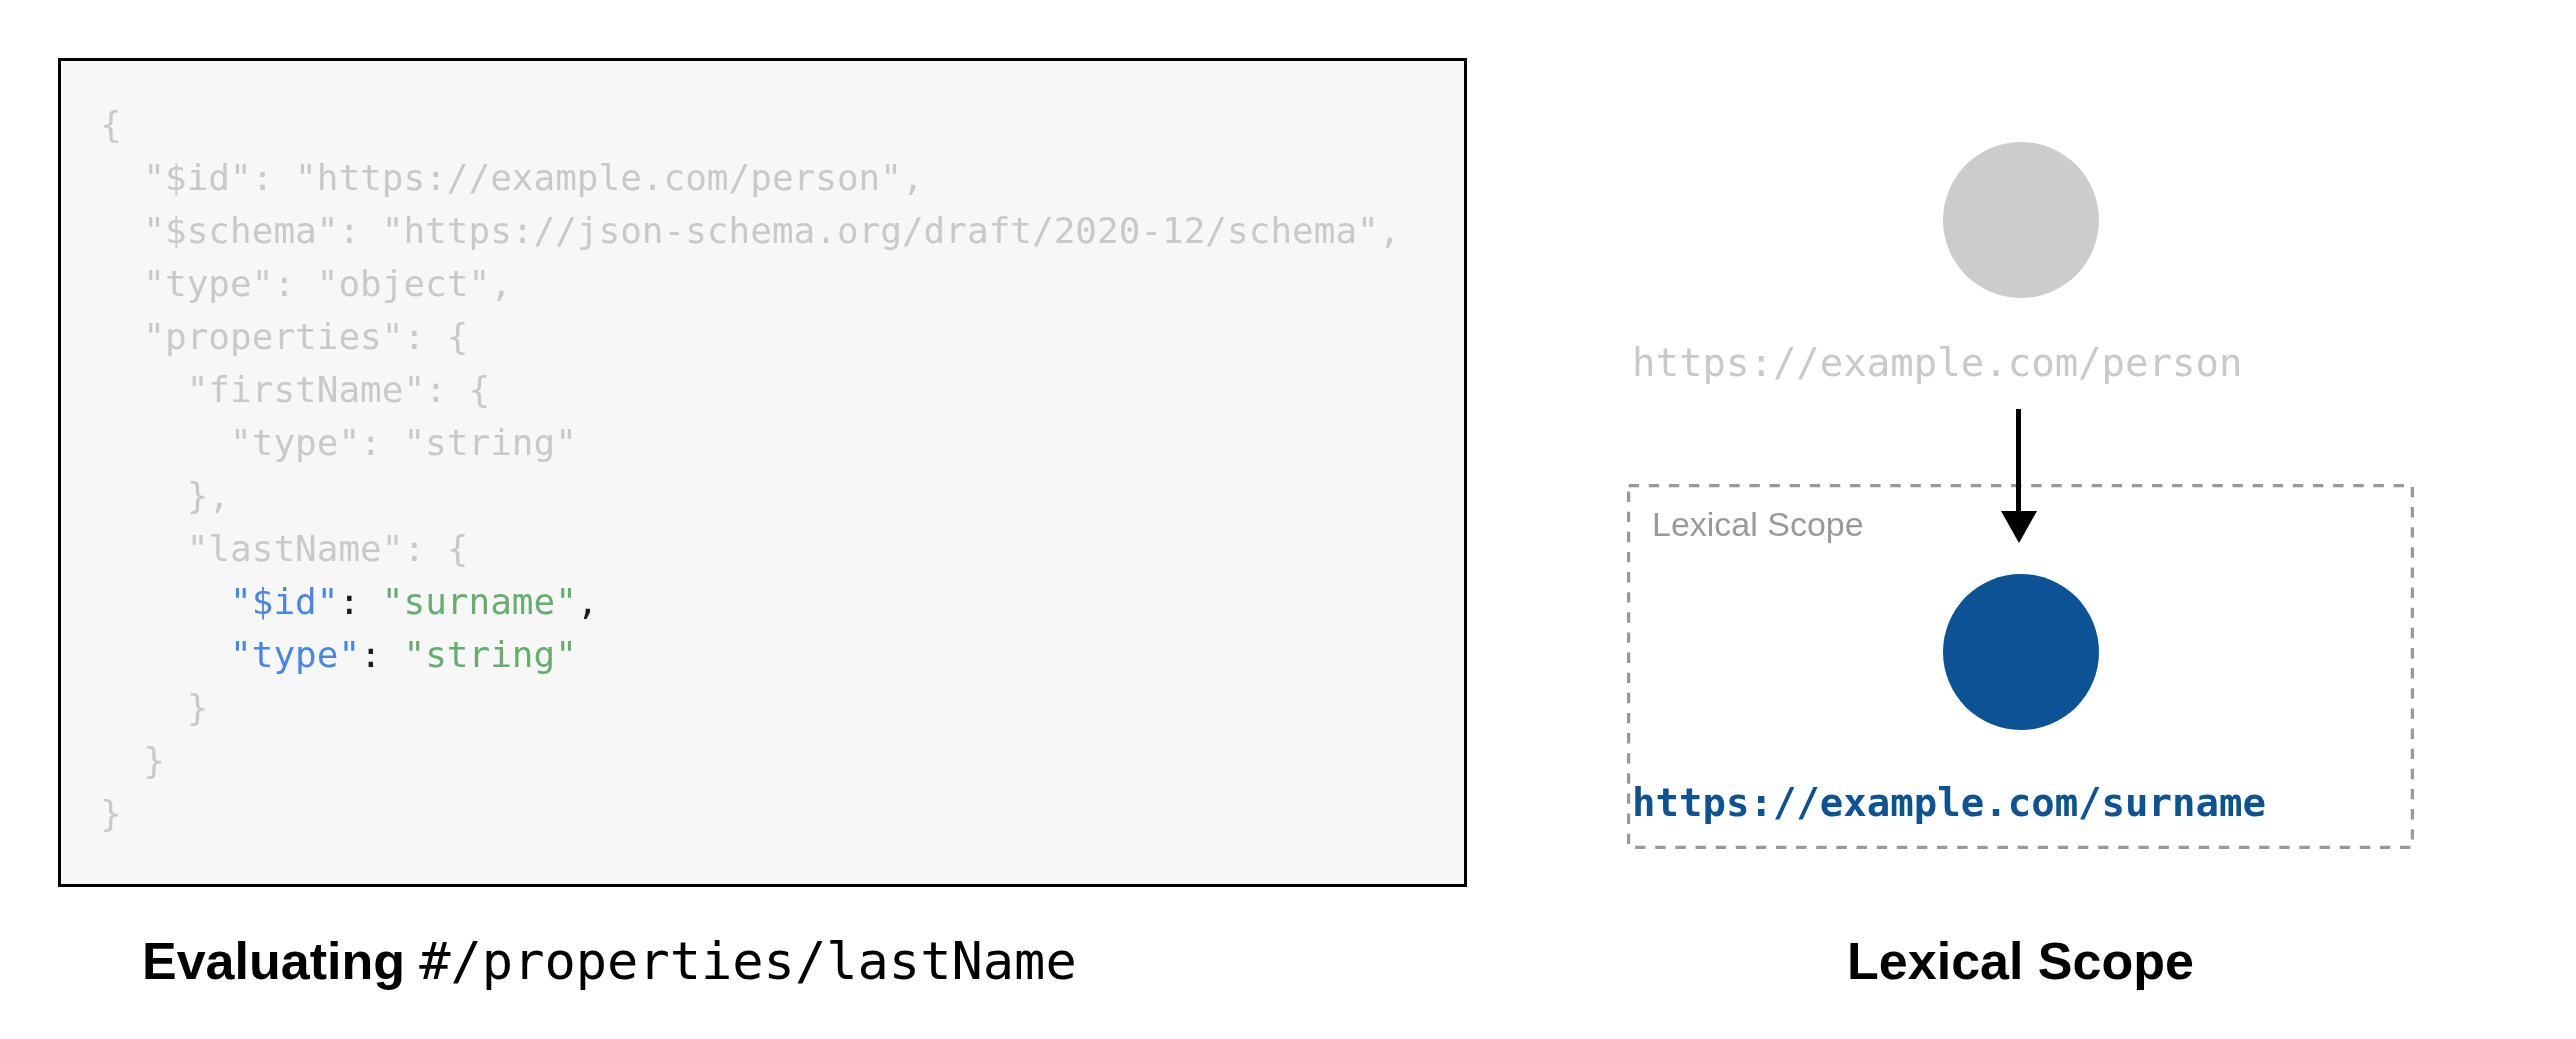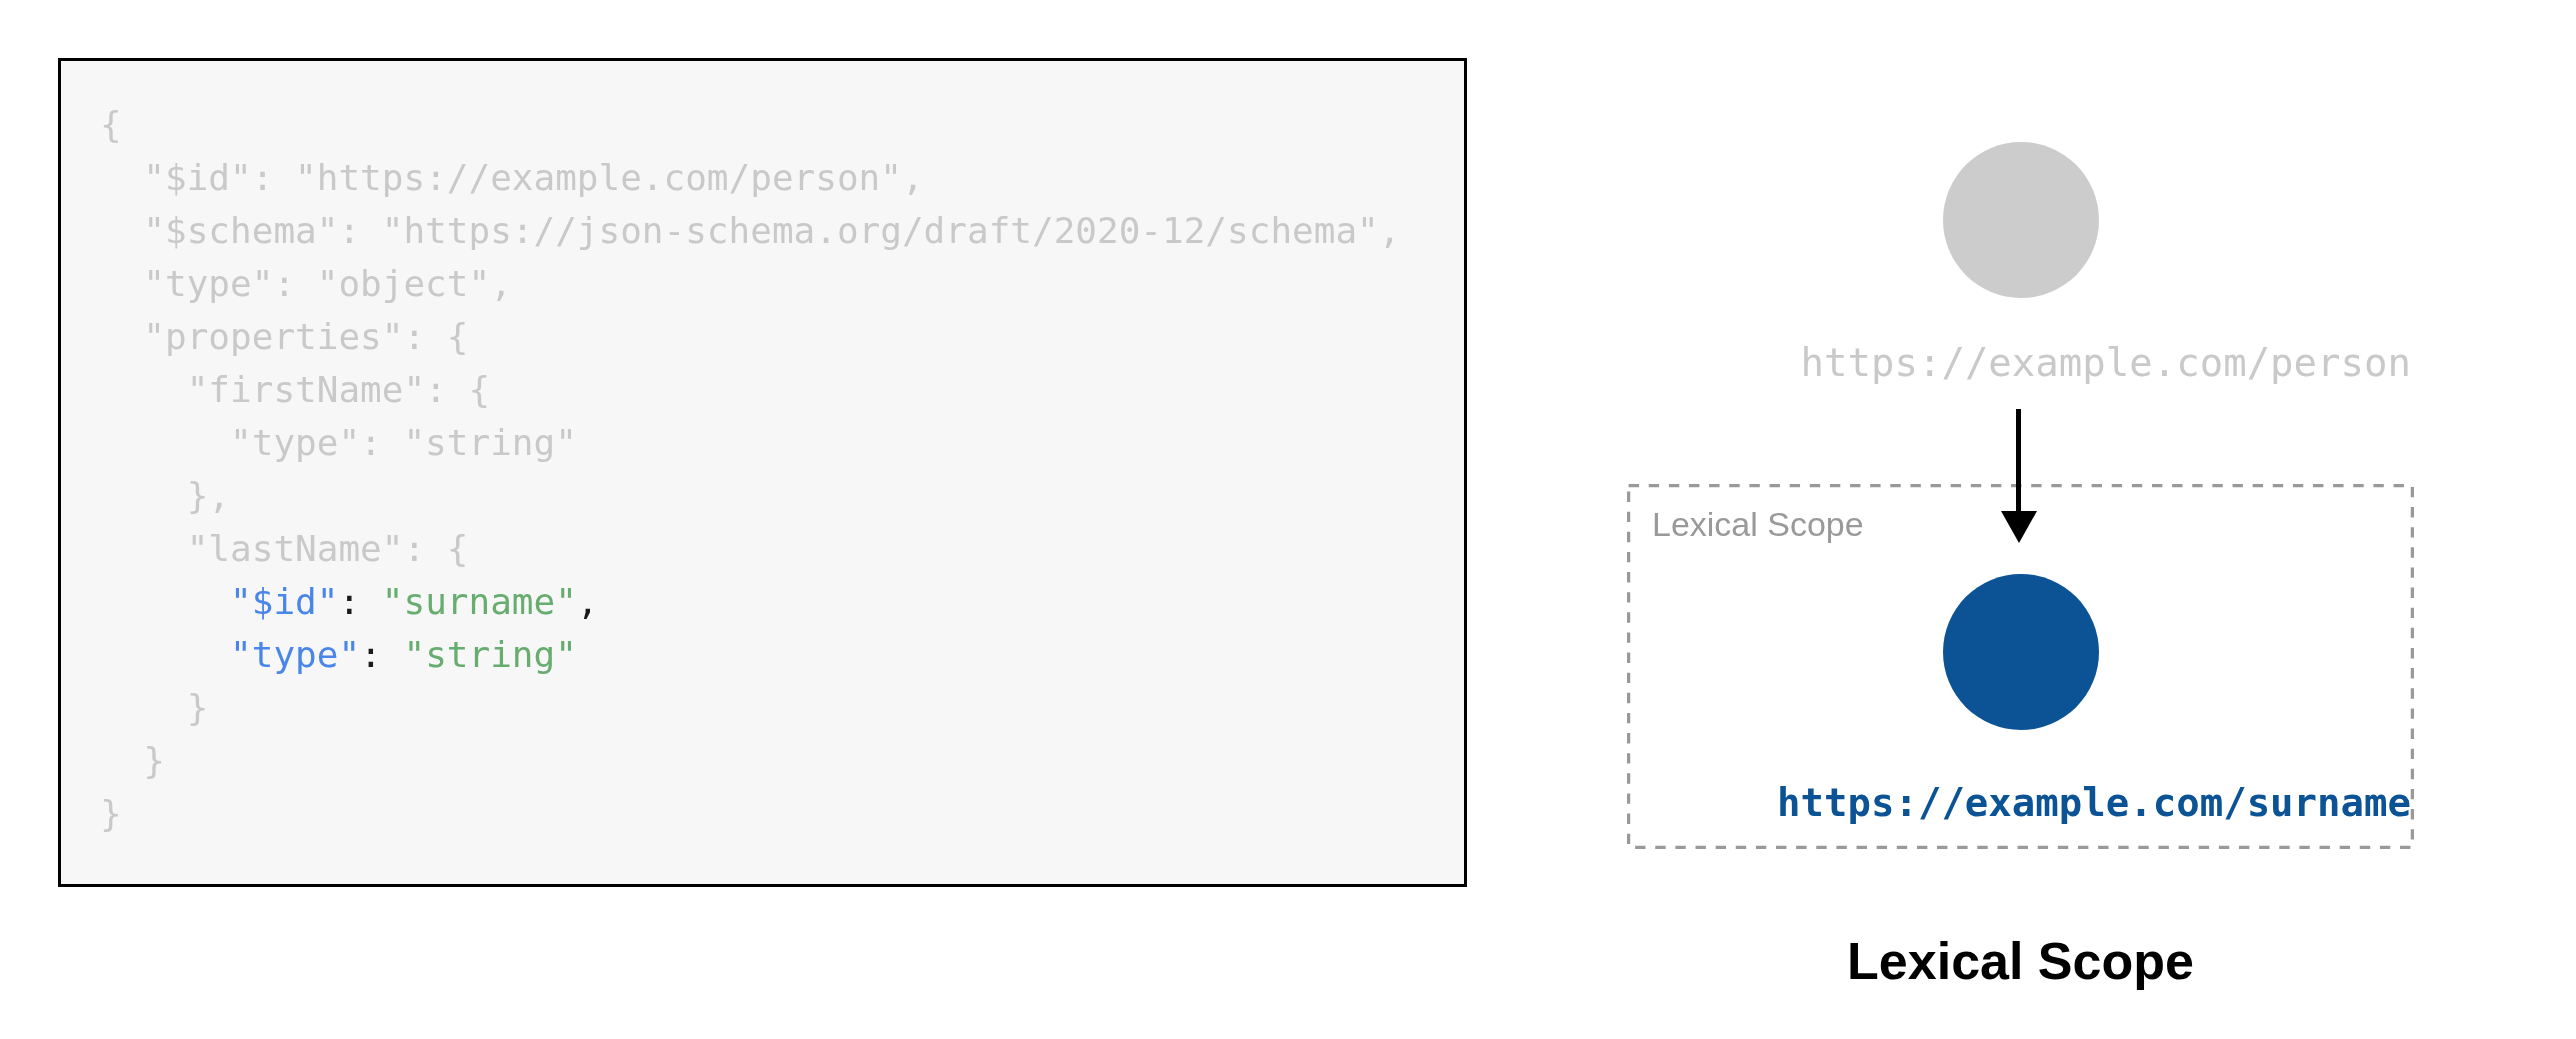--- a/index.html
+++ b/index.html
@@ -50,21 +50,21 @@
     font-weight:normal;
   }
   
   .node{
     position:absolute;width:156px;height:156px;border-radius:50%;
   }
   .node-parent{left:1943px;top:142px;background:var(--node-gray);}
   .node-child{left:1943px;top:574px;background:var(--node-blue);}
   .uri-label{
     position:absolute;left:1632px;width:779px;
-    text-align:right;
+    text-align:left;
     font-family:"DejaVu Sans Mono", monospace;
     font-size:39px;line-height:49px;
     white-space:nowrap;
   }
   .uri-parent{top:338px;color:var(--code-gray);}
   .uri-child{top:778px;color:var(--node-blue);font-weight:bold;}
   .arrow-line{
     position:absolute;left:2016px;top:409px;
     width:5.2px;height:103px;background:#000000;z-index:3;
   }
@@ -91,20 +91,23 @@
 </style>
 </head>
 <body>
 
 <div id="canvas">
 
   <div class="code-box">
     <div class="code-block"><div class="code-line"><span class="tok-gray">{</span></div><div class="code-line"><span class="tok-gray">  "$id": "https://example.com/person",</span></div><div class="code-line"><span class="tok-gray">  "$schema": "https://json-schema.org/draft/2020-12/schema",</span></div><div class="code-line"><span class="tok-gray">  "type": "object",</span></div><div class="code-line"><span class="tok-gray">  "properties": {</span></div><div class="code-line"><span class="tok-gray">    "firstName": {</span></div><div class="code-line"><span class="tok-gray">      "type": "string"</span></div><div class="code-line"><span class="tok-gray">    },</span></div><div class="code-line"><span class="tok-gray">    "lastName": {</span></div><div class="code-line"><span class="tok-gray">      </span><span class="tok-blue">"$id"</span><span class="tok-black">: </span><span class="tok-green">"surname"</span><span class="tok-black">,</span></div><div class="code-line"><span class="tok-gray">      </span><span class="tok-blue">"type"</span><span class="tok-black">: </span><span class="tok-green">"string"</span></div><div class="code-line"><span class="tok-gray">    }</span></div><div class="code-line"><span class="tok-gray">  }</span></div><div class="code-line"><span class="tok-gray">}</span></div></div>
   </div>
 
+  <div class="caption-left">
+    <span class="bold-part">Evaluating</span><span class="mono-part">#/properties/lastName</span>
+  </div>
 
   <div class="node node-parent"></div>
 
   <div class="uri-label uri-parent">https://example.com/person</div>
 
   <div class="arrow-line"></div>
   <div class="arrow-head"></div>
 
   <svg class="scope-svg" width="787" height="365" viewBox="0 0 1212 562">
     <rect x="2.5" y="2.5" width="1207" height="557" fill="none" stroke="#999999" stroke-width="5" stroke-dasharray="16 15"></rect>

